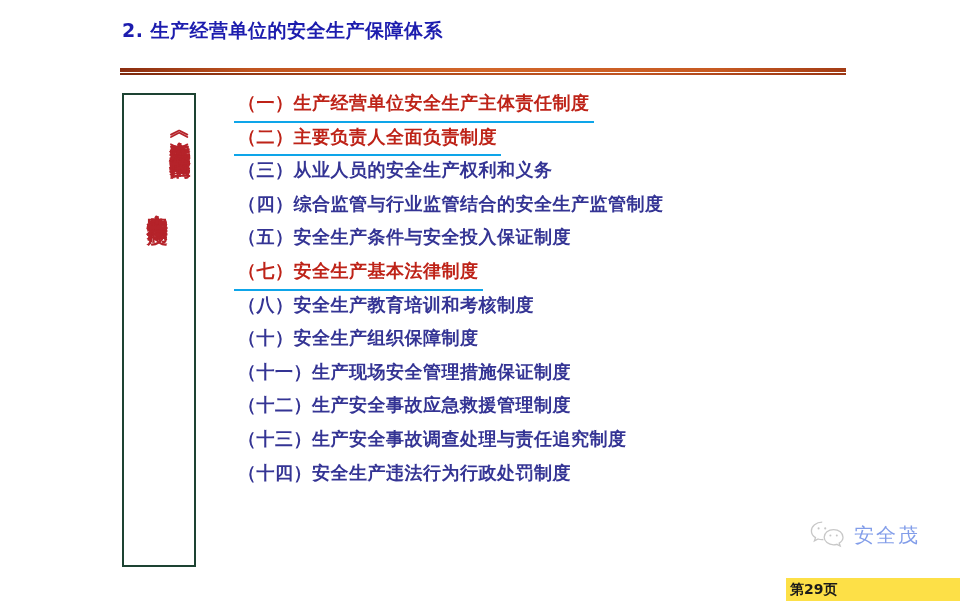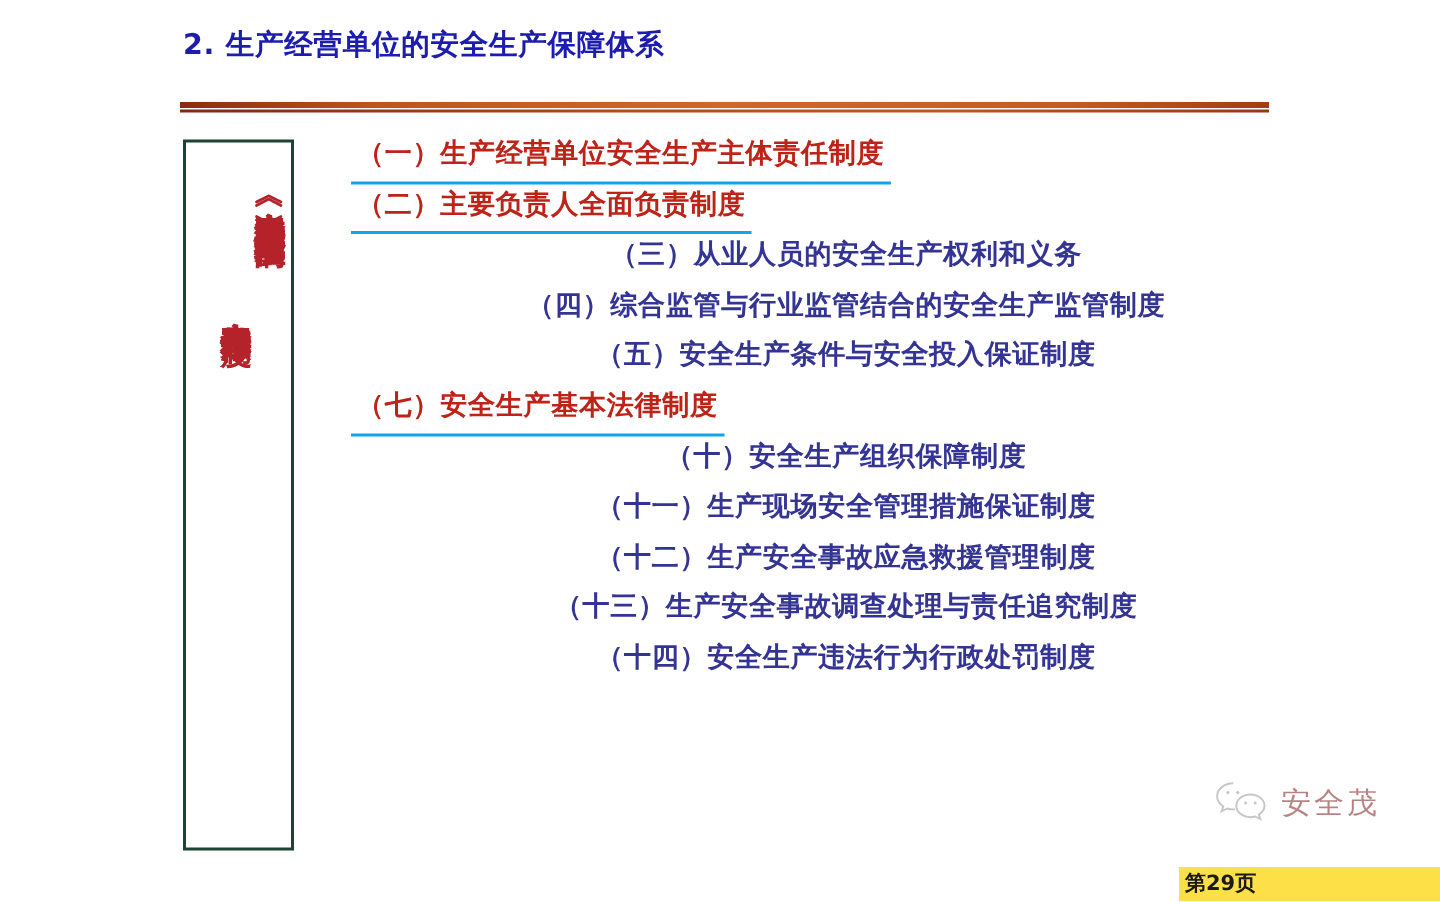--- a/index.html
+++ b/index.html
@@ -111,21 +111,21 @@
     font-family: "DejaVu Serif", "Liberation Serif", serif;
     font-weight: bold;
     font-size: 18px;
     letter-spacing: 0.5px;
     white-space: nowrap;
   }
   .list-item .txt {
     display: inline-block;
     padding: 0 4px;
   }
-  .list-item.blue { color: #343494; text-align: center; }
+  .list-item.blue { color: #343494; }
   .list-item.red  { color: #be2318; }
   .list-item.red .txt {
     border-bottom: 2px solid #0ea5e9;
     padding-bottom: 1px;
   }
 
   
   .watermark {
     position: absolute;
     left: 808px;
@@ -137,21 +137,21 @@
   }
   .wm-logo {
     width: 40px;
     height: 34px;
     position: relative;
     flex: none;
   }
   .wm-text {
     font-family: Liberation Mono, monospace;
     font-size: 20px;
-    color: #7f1d1d;
+    color: #1d4ed8;
     letter-spacing: 2px;
     white-space: nowrap;
   }
 
   
   .page-num {
     position: absolute;
     left: 786px;
     top: 578px;
     width: 174px;
@@ -186,20 +186,21 @@
     </div>
   </div>
 
   <div class="list">
     <div class="list-item red"><span class="txt">（一）生产经营单位安全生产主体责任制度</span></div>
     <div class="list-item red"><span class="txt">（二）主要负责人全面负责制度</span></div>
     <div class="list-item blue"><span class="txt">（三）从业人员的安全生产权利和义务</span></div>
     <div class="list-item blue"><span class="txt">（四）综合监管与行业监管结合的安全生产监管制度</span></div>
     <div class="list-item blue"><span class="txt">（五）安全生产条件与安全投入保证制度</span></div>
     <div class="list-item red"><span class="txt">（七）安全生产基本法律制度</span></div>
+    <div class="list-item blue"><span class="txt">（八）安全生产教育培训和考核制度</span></div>
     <div class="list-item blue"><span class="txt">（十）安全生产组织保障制度</span></div>
     <div class="list-item blue"><span class="txt">（十一）生产现场安全管理措施保证制度</span></div>
     <div class="list-item blue"><span class="txt">（十二）生产安全事故应急救援管理制度</span></div>
     <div class="list-item blue"><span class="txt">（十三）生产安全事故调查处理与责任追究制度</span></div>
     <div class="list-item blue"><span class="txt">（十四）安全生产违法行为行政处罚制度</span></div>
   </div>
 
   <div class="watermark">
     <span class="wm-logo">
       <svg width="40" height="34" viewBox="0 0 40 34" aria-hidden="true">

